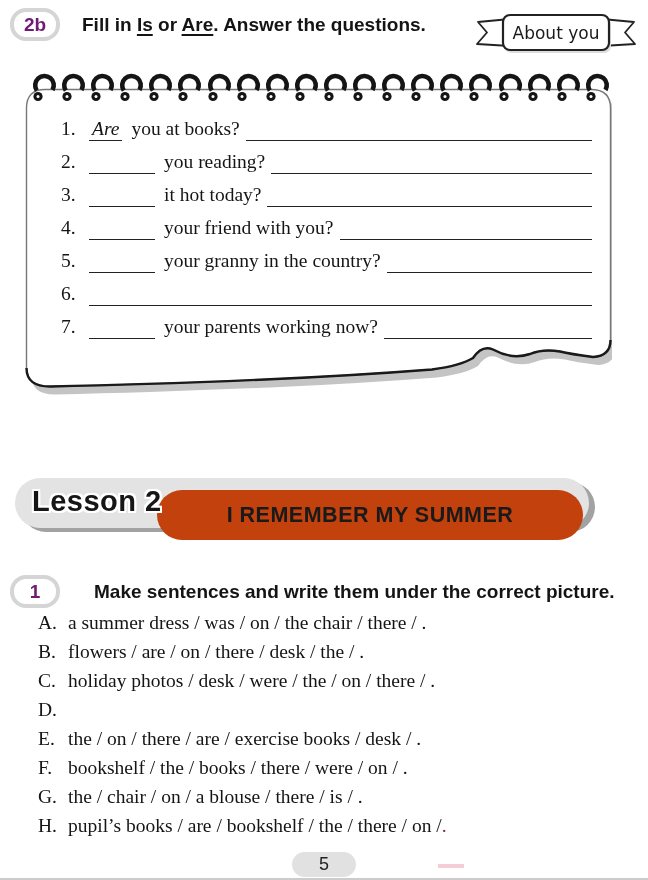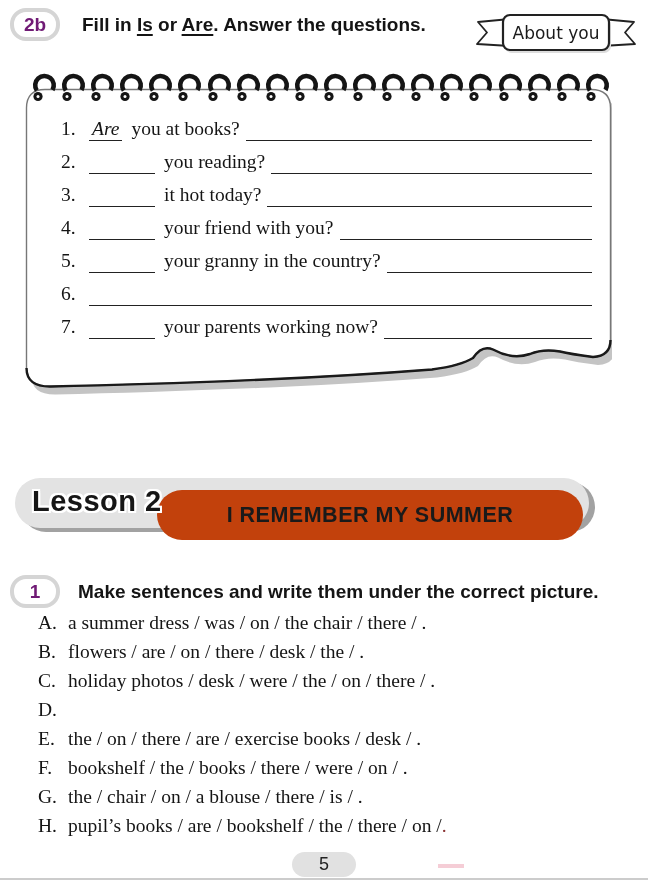--- a/index.html
+++ b/index.html
@@ -54,21 +54,21 @@
     position:absolute; left:32px; top:7px; z-index:3;
     font-size:29px; font-weight:bold; color:#161616; letter-spacing:0.5px;
     text-shadow:-2px -2px 0 #fff, 2px -2px 0 #fff, -2px 2px 0 #fff, 2px 2px 0 #fff,
                 -2px 0 0 #fff, 2px 0 0 #fff, 0 -2px 0 #fff, 0 2px 0 #fff;
   }
   .lesson-title { font-size:21.5px; font-weight:bold; letter-spacing:0.5px; color:#1a1a1a; }
 
   
   .exercise-row { position:absolute; top:575px; left:10px; right:10px; height:40px; }
   .badge-1 { position:absolute; left:0; top:0; }
-  .ex-instruction { position:absolute; left:68px; top:6px; font-weight:bold; font-size:19px; white-space:nowrap; }
+  .ex-instruction { position:absolute; left:84px; top:6px; font-weight:bold; font-size:19px; white-space:nowrap; }
 
   .word-list { position:absolute; top:612px; left:38px; right:14px; }
   .l-row {
     display:flex; align-items:baseline; height:29px;
     font-family:"Liberation Serif", serif; font-size:19.5px; color:#151515; white-space:nowrap;
   }
   .l-label { width:30px; flex:none; }
 
   
   .footer-pill {

